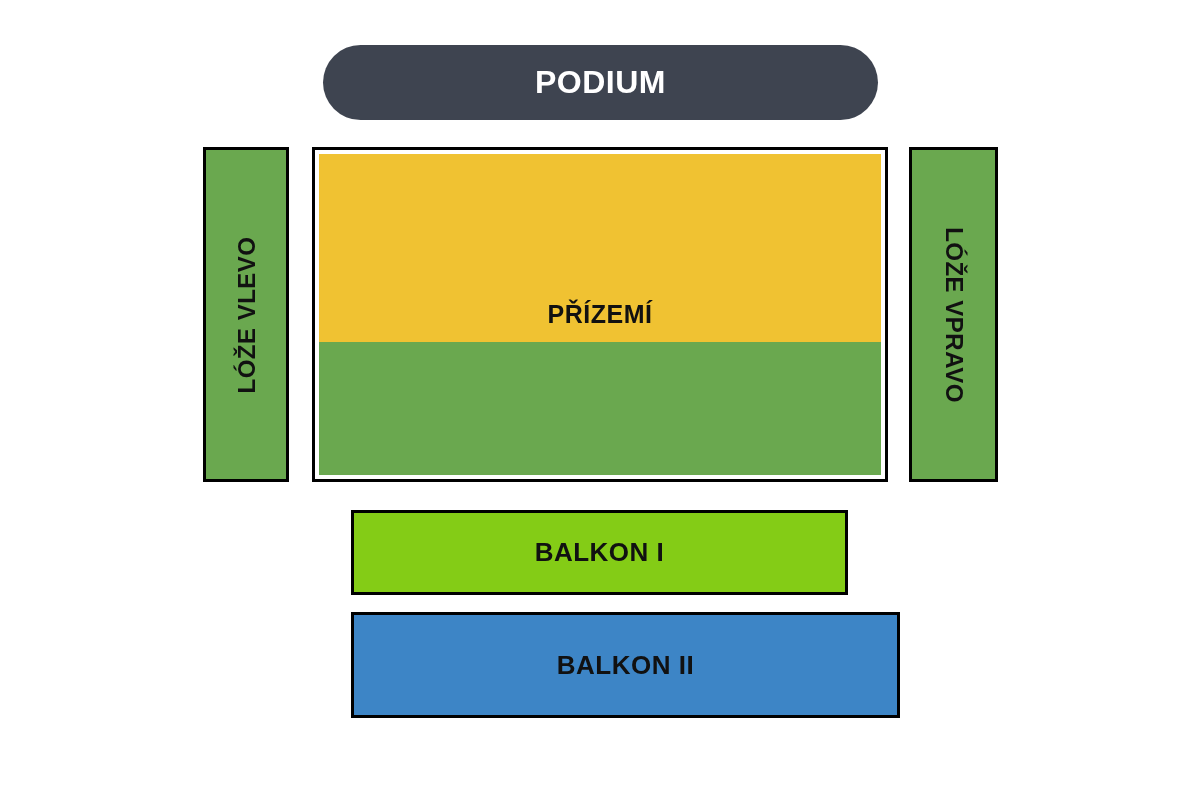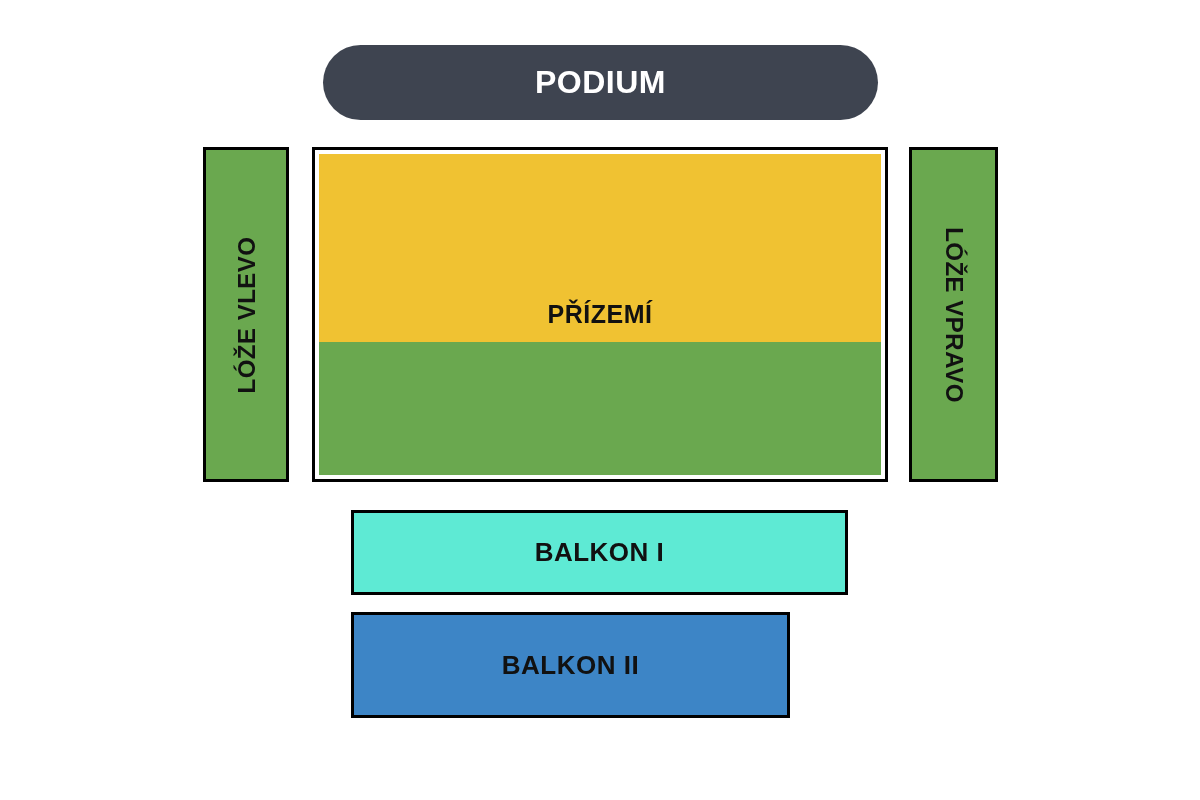--- a/index.html
+++ b/index.html
@@ -98,21 +98,21 @@
   }
   .balkon1 {
     left: 351px;
     top: 510px;
     width: 497px;
     height: 85px;
   }
   .balkon2 {
     left: 351px;
     top: 612px;
-    width: 439px;
+    width: 549px;
     height: 106px;
   }
   .balkon1 .label, .balkon2 .label {
     font-size: 26px;
   }
 </style>
 </head>
 <body>
 
 <div id="canvas">
@@ -130,21 +130,21 @@
   </div>
 
   <div class="section prizemi">
     <div class="half-top" style="background: rgb(240, 194, 50);"></div>
     <div class="half-bottom" style="background: rgb(106, 168, 79);"></div>
     <div class="center-label">
       <span class="label">PŘÍZEMÍ</span>
     </div>
   </div>
 
-  <div class="section balkon1" style="background: #5eead4;">
+  <div class="section balkon1" style="background: #84cc16;">
     <span class="label">BALKON I</span>
   </div>
 
   <div class="section balkon2" style="background: rgb(61, 133, 198);">
     <span class="label">BALKON II</span>
   </div>
 
 </div>
 
 </body></html>

